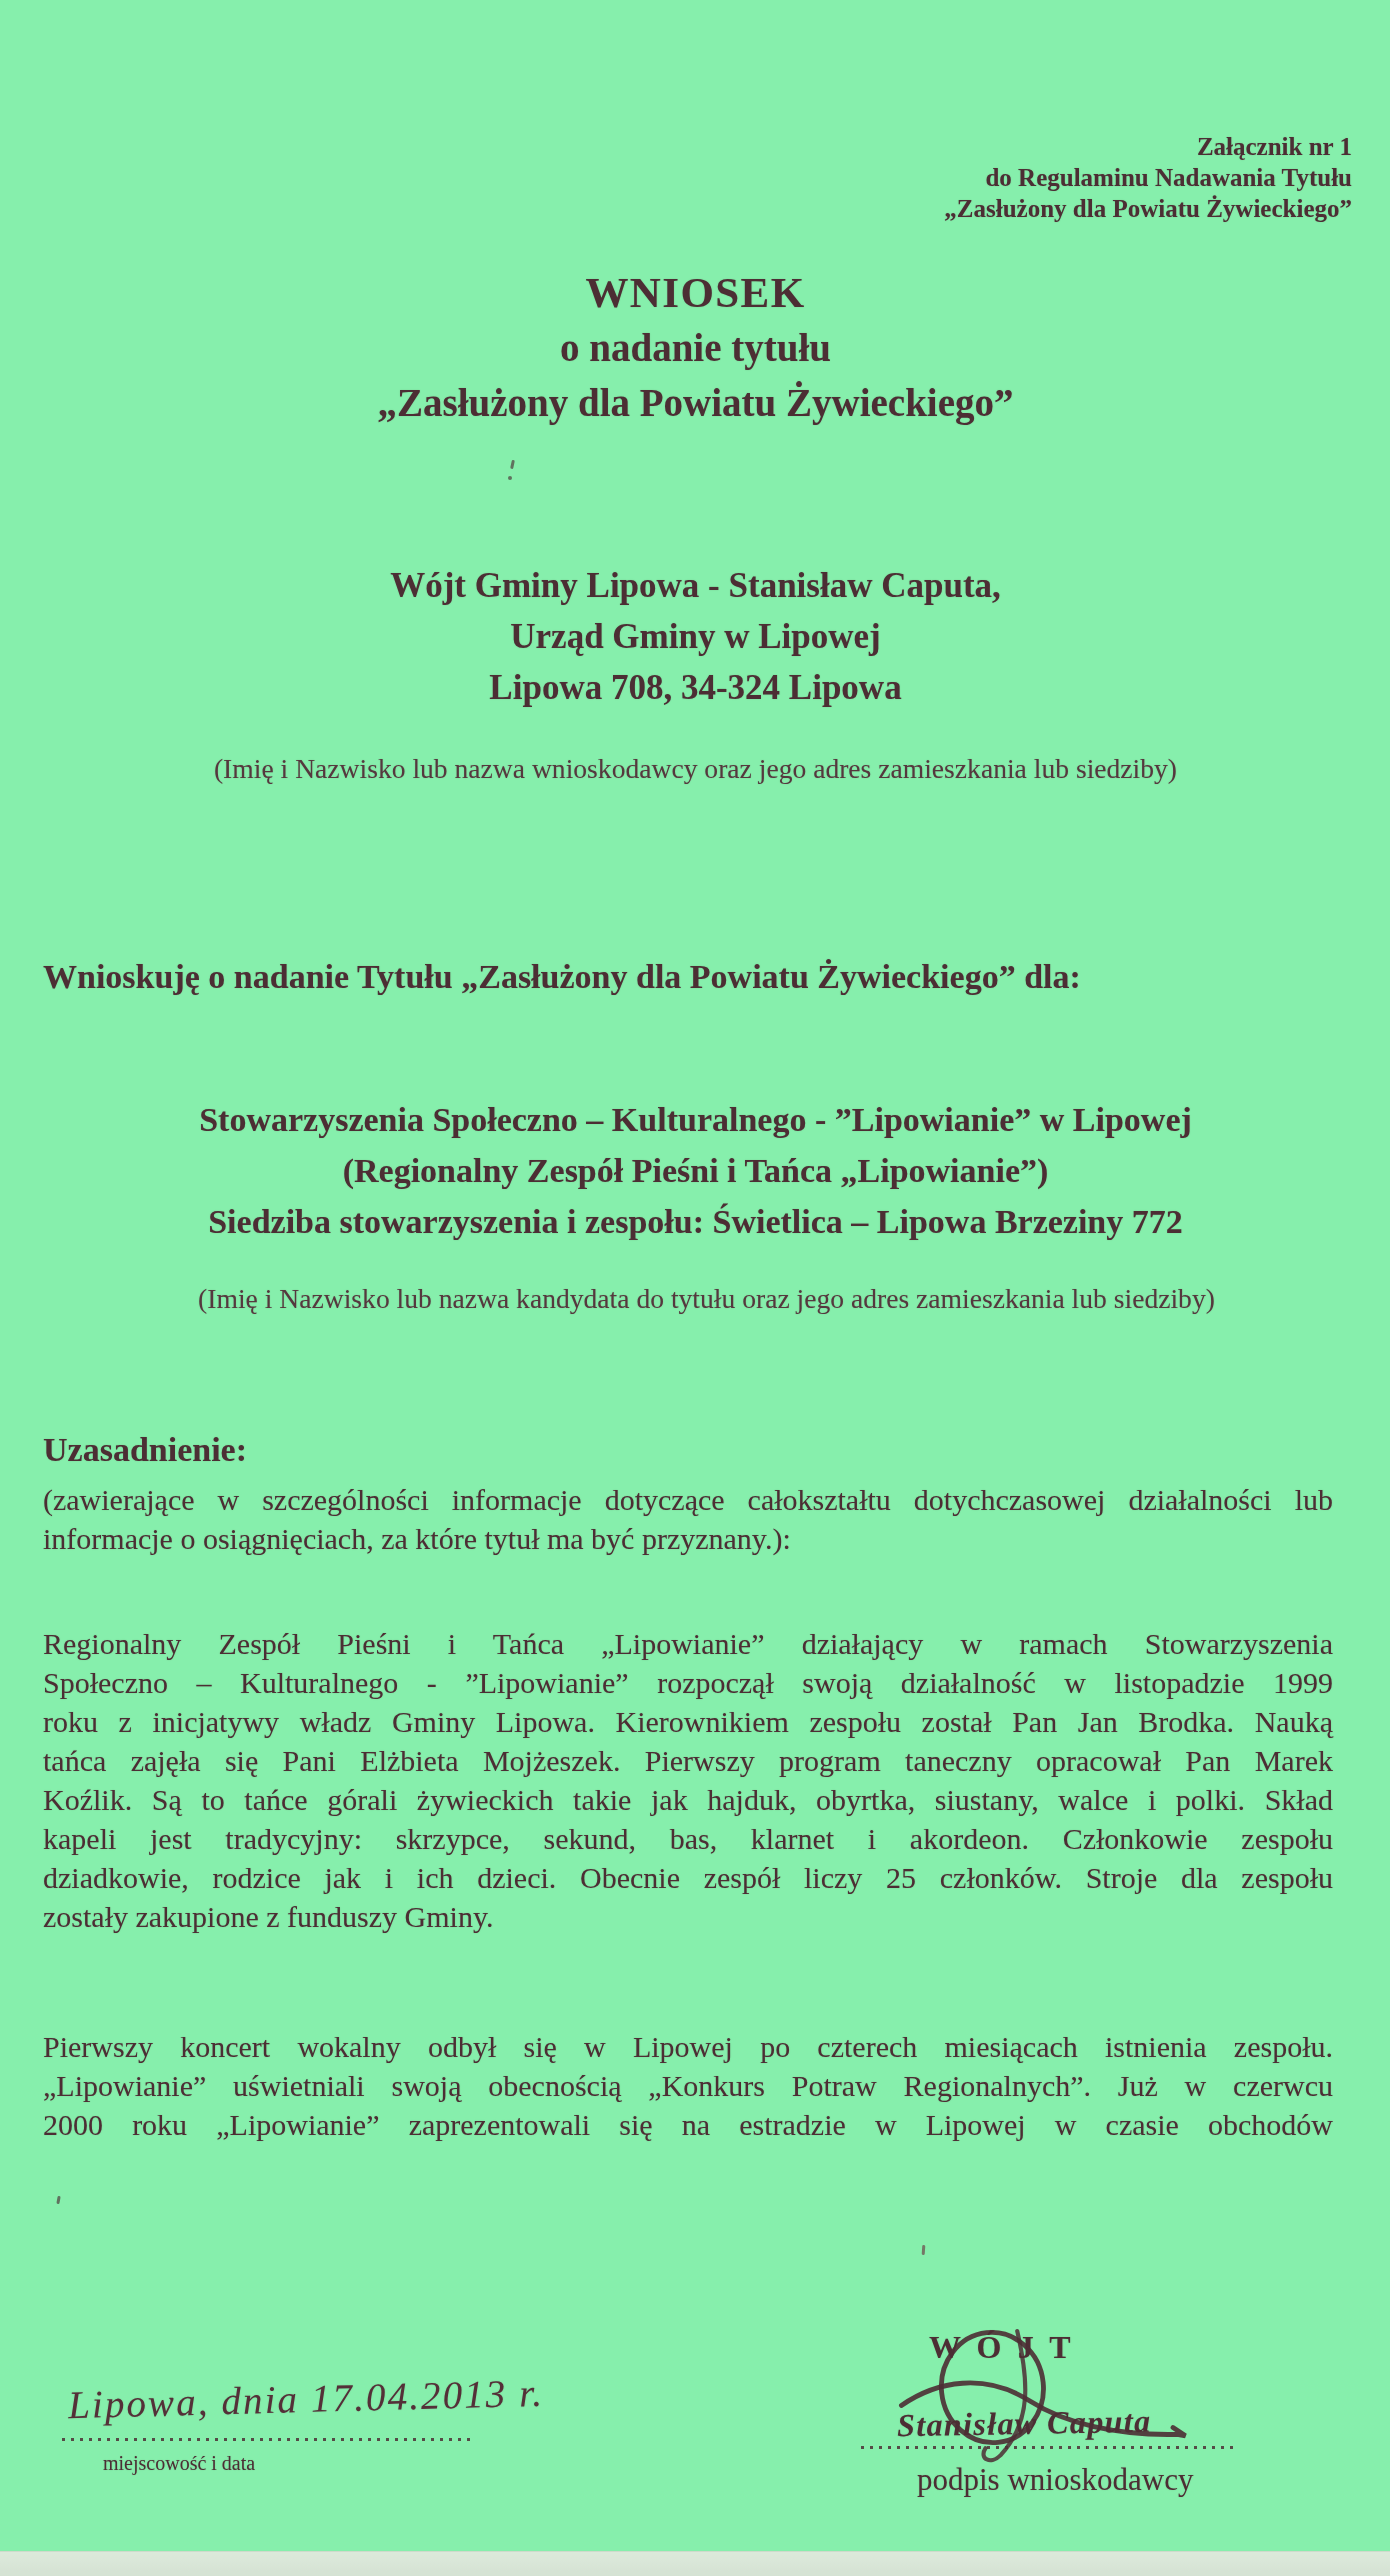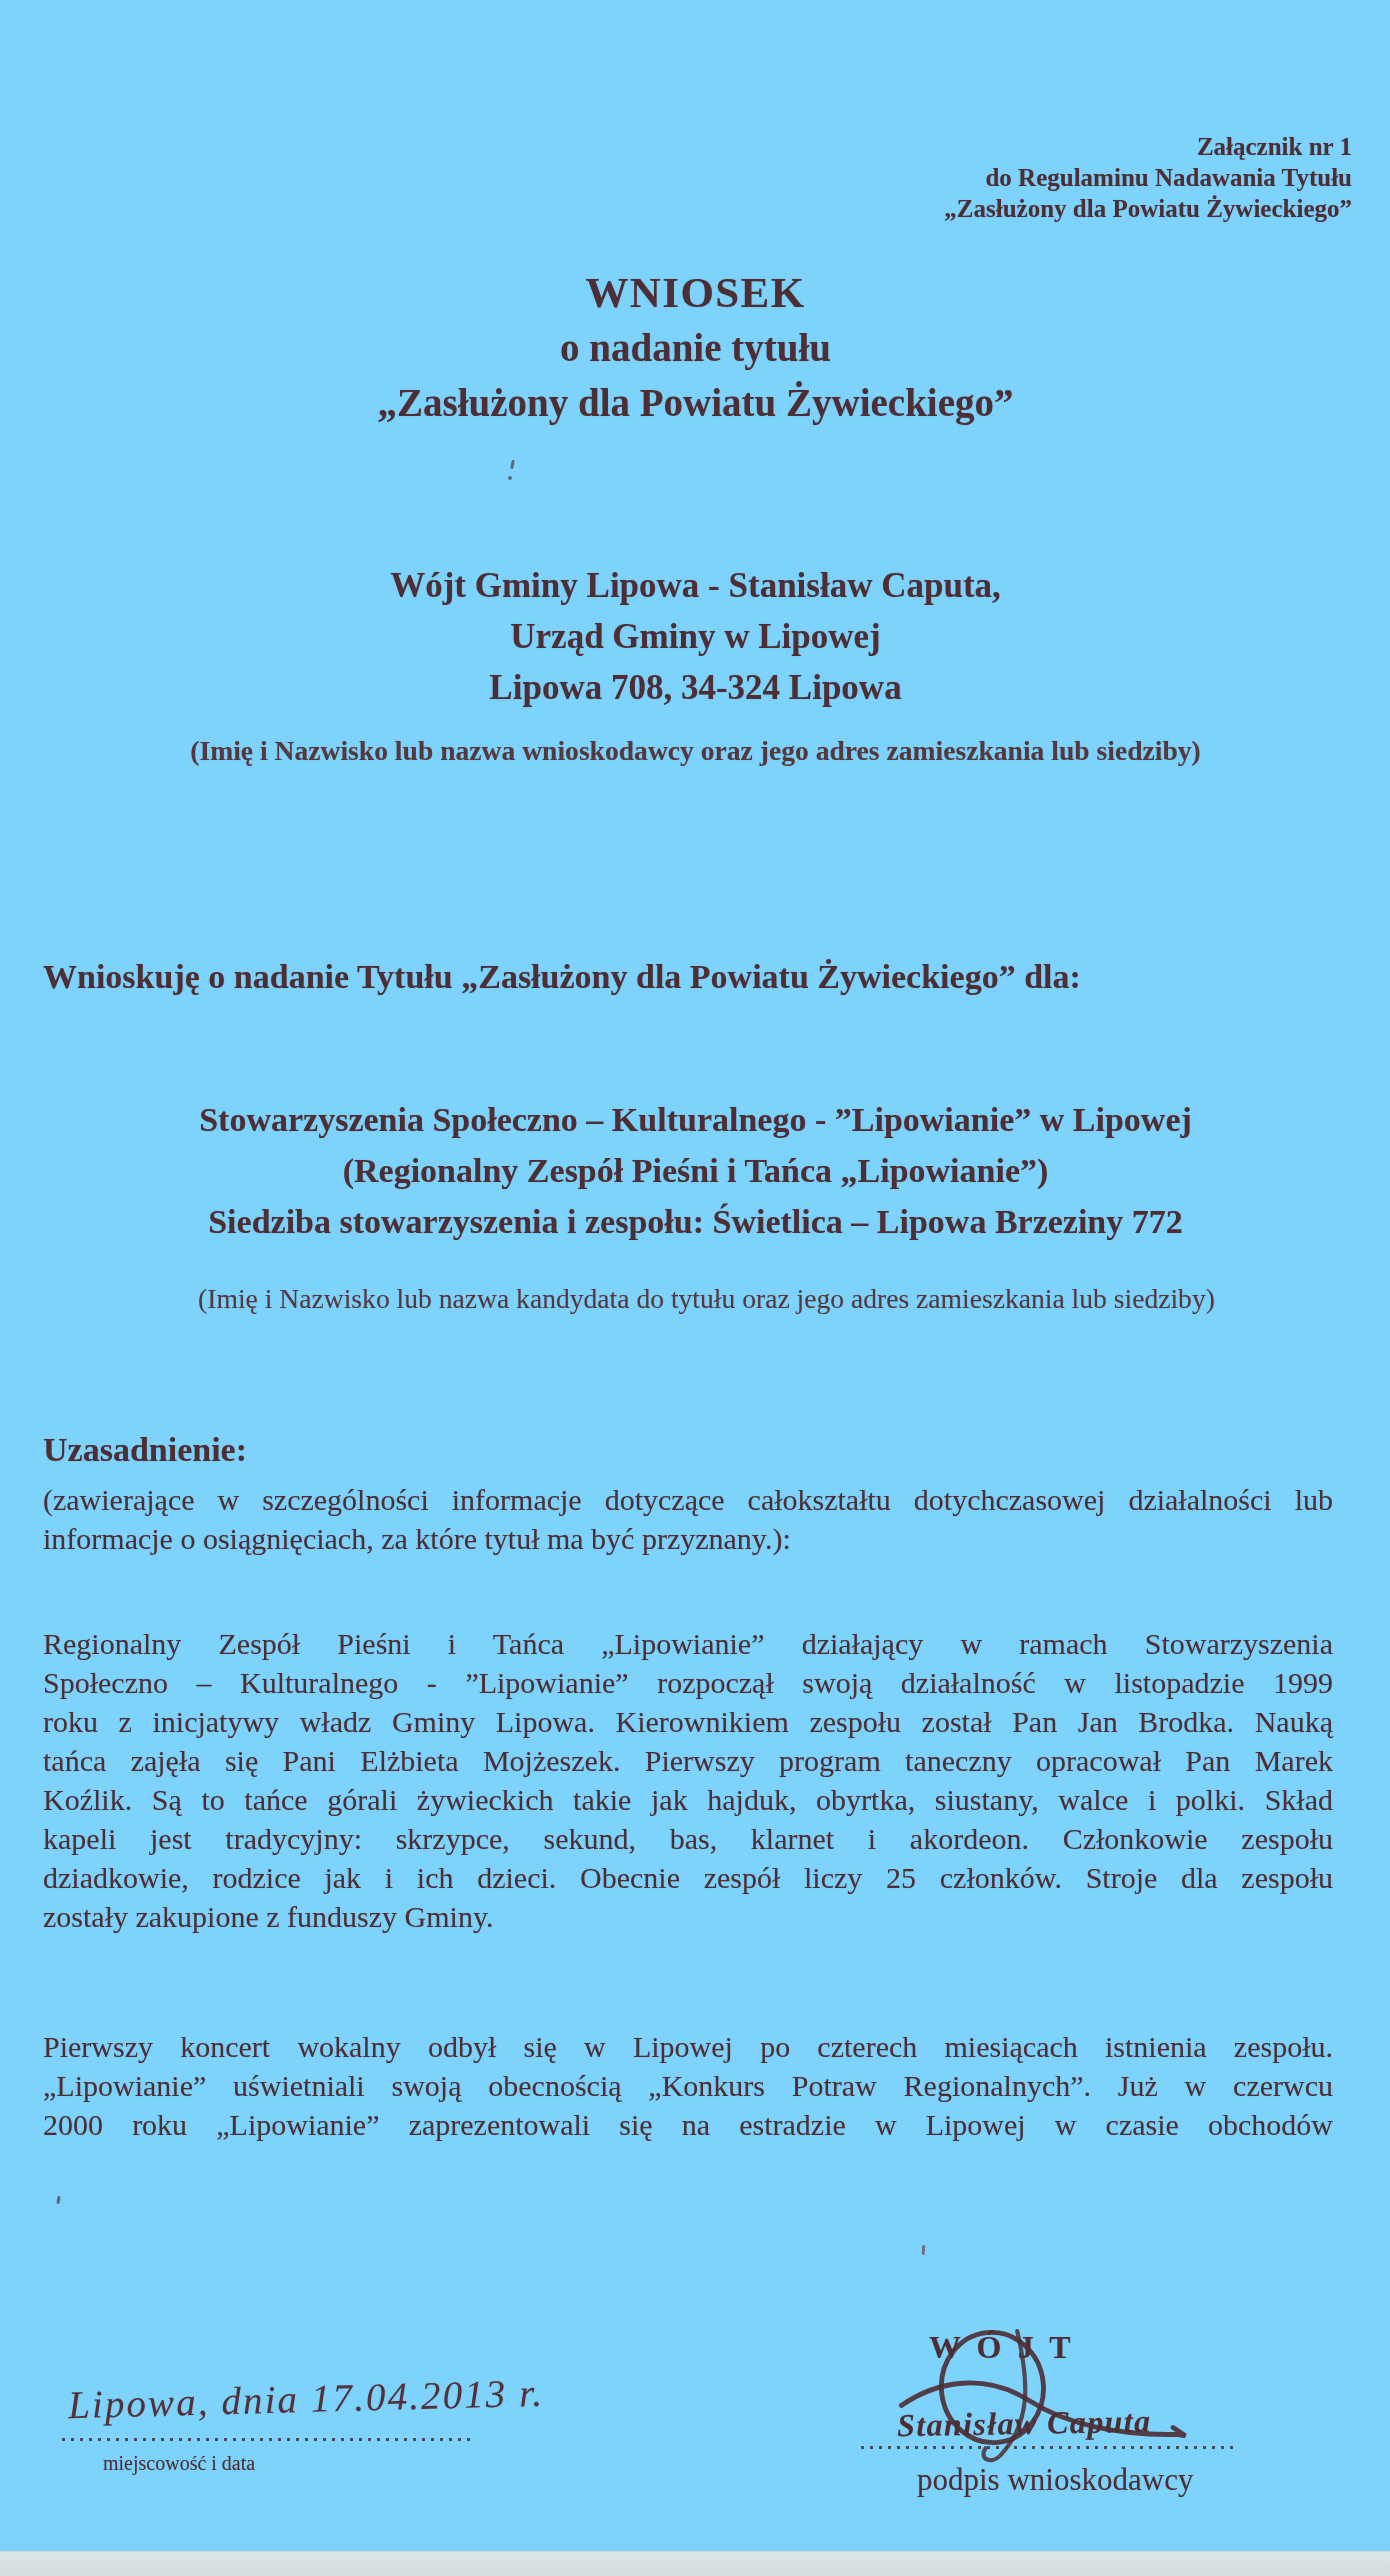--- a/index.html
+++ b/index.html
@@ -1,37 +1,37 @@
 <!DOCTYPE html>
 <html style="font-size:11px"><head>
 <meta charset="utf-8">
 <style>
   html,body{margin:0;padding:0;background:#efede9;}
   .page{
     position:relative;
     width:1391px;height:2576px;
-    background:#7dd3fc;
+    background:#86efac;
     font-family:"Liberation Serif","DejaVu Serif",serif;
     color:#4c2e34;
     overflow:hidden;
     text-shadow:0 0 1.4px rgba(76,46,52,.22);
   }
   .abs{position:absolute;}
 
   .attachment{top:131px;right:39px;text-align:right;font-weight:bold;font-size:25px;line-height:31px;}
 
   .title{top:265px;left:0;width:100%;text-align:center;font-weight:bold;line-height:55px;}
   .title .l1{font-size:43px;letter-spacing:1.4px;}
   .title .l2,.title .l3{font-size:39px;}
 
   .applicant{top:560px;left:0;width:100%;text-align:center;font-weight:bold;font-size:35px;line-height:51px;}
 
   .caption{left:0;width:100%;text-align:center;font-size:27.6px;color:#543archive;}
   .caption{color:#55383e;}
-  .cap1{top:735px;font-weight:bold;}
+  .cap1{top:753px;}
   .cap2{top:1283px;padding-left:11px;}
 
   .request{top:958px;left:43px;width:1309px;font-weight:bold;font-size:34px;}
 
   .candidate{top:1094px;left:0;width:100%;text-align:center;font-weight:bold;font-size:34px;line-height:51px;}
 
   .jheading{top:1431px;left:43px;font-weight:bold;font-size:34px;}
 
   .note{top:1480px;left:43px;width:1290px;font-size:30px;line-height:39px;}
   .para{left:43px;width:1290px;font-size:30px;line-height:39px;}

